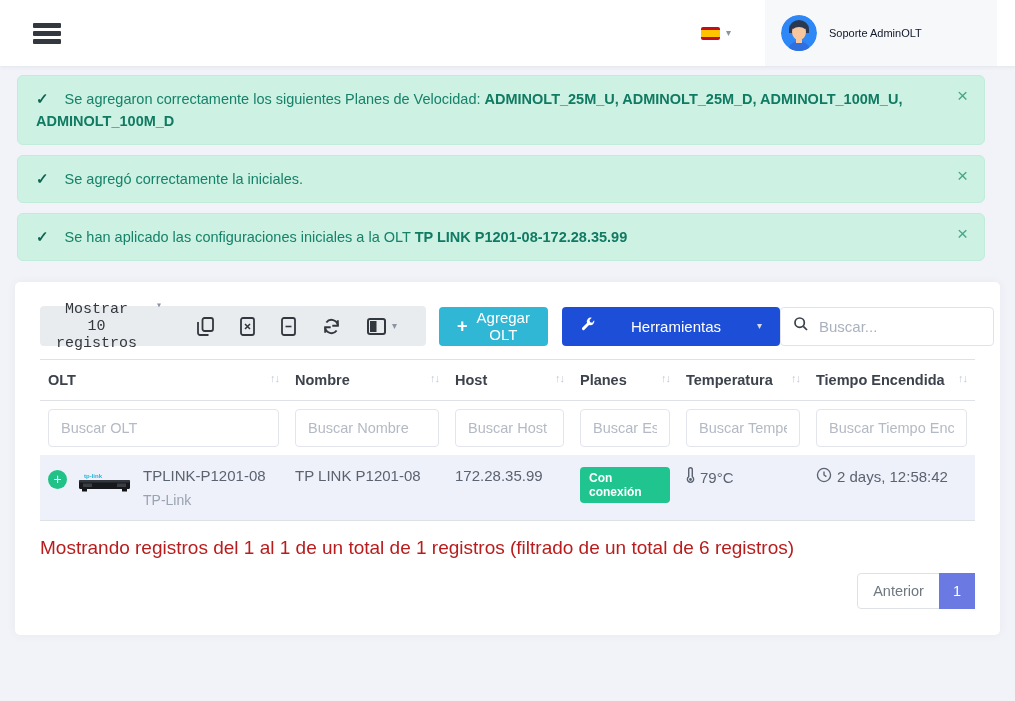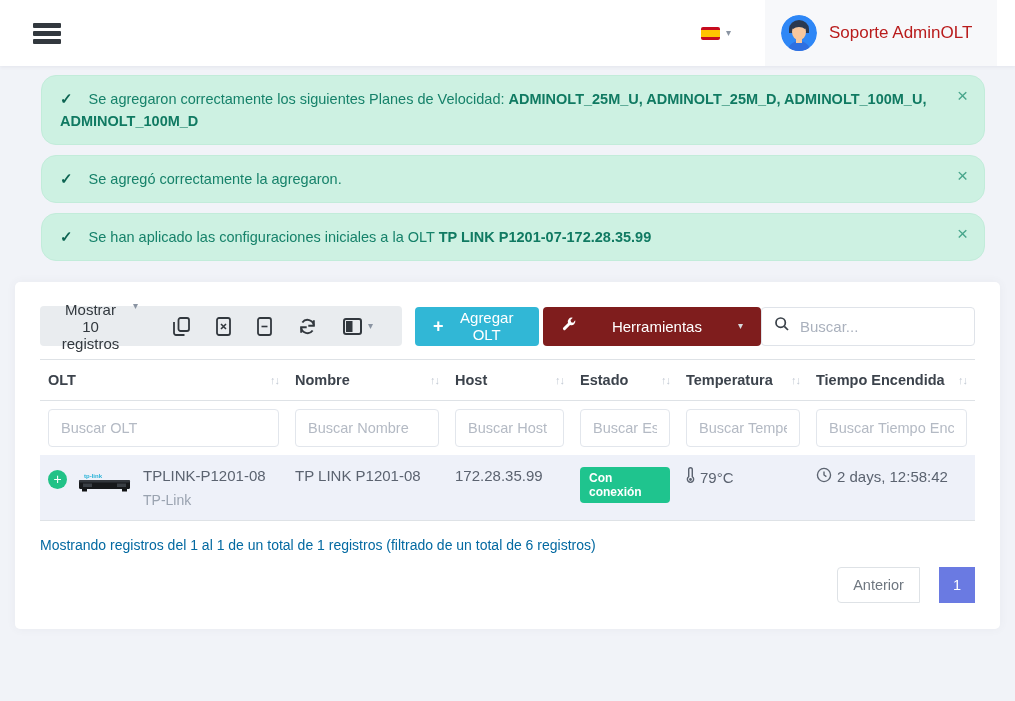--- a/index.html
+++ b/index.html
@@ -14,85 +14,85 @@
   .nav-right { display:flex; align-items:center; height:100%; }
   .lang { display:flex; align-items:center; gap:6px; margin-right:34px; cursor:pointer; }
   .flag { width:19px; height:13px; display:inline-block; border-radius:2px; overflow:hidden; }
   .flag .f1 { display:block; height:3px; background:#c60b1e; }
   .flag .f2 { display:block; height:7px; background:#ffc400; }
   .flag .f3 { display:block; height:3px; background:#c60b1e; }
   .caret { color:#8a94a2; font-size:10px; line-height:1; }
   .userbox { height:100%; width:232px; background:#f7f8fa; display:flex; align-items:center;
              gap:12px; padding-left:16px; margin-right:18px; cursor:pointer; }
   .avatar { width:36px; height:36px; border-radius:50%; overflow:hidden; flex:0 0 auto; }
-  .username { color:#b91c1c; font-size:17px; }
+  .username { color:#0f172a; font-size:11px; }
 
   
   .content { padding:9px 15px 0 15px; }
 
-  .alert { position:relative; background:#cdf1e2; border:1px solid #c2ecda; border-radius:15px;
-           margin:0 15px 10px 26px; padding:12px 44px 12px 18px; color:#16826a;
+  .alert { position:relative; background:#cdf1e2; border:1px solid #c2ecda; border-radius:6px;
+           margin:0 15px 10px 2px; padding:12px 44px 12px 18px; color:#16826a;
            font-size:14.5px; line-height:22px; }
   .alert .chk { font-weight:bold; color:#0d6452; margin-right:16px; font-size:15px; }
   .alert b { color:#107a62; }
   .alert .close { position:absolute; right:16px; top:10px; background:none; border:none;
                   color:#49a68c; font-size:19px; cursor:pointer; line-height:1; }
 
   .page-title { display:flex; align-items:center; gap:9px; margin:31px 0 0 2px;
                 color:#545d6a; font-size:19.5px; font-weight:bold; }
 
   
   .card { background:#fff; border-radius:5px; margin-top:21px; padding:24px 25px 26px 25px;
           box-shadow:0 0 10px rgba(80,90,110,.06); }
 
   .toolbar { display:flex; align-items:center; }
   .tool-strip { display:flex; align-items:center; background:#e9ecef; border-radius:4px;
                 height:40px; padding:0 16px; gap:0; }
-  .len-btn { display:flex; gap:8px; background:none; border:none;
-             font-size:15px; color:#32383e; cursor:pointer; font-family:Liberation Sans, sans-serif; margin-right:22px; }
+  .len-btn { display:flex; gap:19px; background:none; border:none;
+             font-size:15px; color:#32383e; cursor:pointer; font-family:Liberation Mono, monospace; margin-right:22px; }
   .ico-btn { background:none; border:none; cursor:pointer; padding:0 13px; display:flex;
              align-items:center; gap:6px; color:#32383e; }
   .ico-btn svg { display:block; }
   .btn { display:flex; align-items:center; gap:9px; border:none; border-radius:4px;
          height:39px; padding:0 18px; font-size:15px; color:#fff; cursor:pointer; font-family:inherit; }
   .btn-add { background:#31b7d6; margin-left:13px; }
   .btn-add .plus { font-size:18px; font-weight:bold; line-height:1; }
-  .btn-tools { background:#7f1d1d; margin-left:4px;gap:36px; }
+  .btn-tools { background:#1d4ed8; margin-left:14px;gap:36px; }
   .searchbox { margin-left:auto; width:214px; height:39px; border:1px solid #dfe3e9; border-radius:4px;
                display:flex; align-items:center; padding:0 12px; background:#fff; }
   .searchbox input { border:none; outline:none; flex:1; margin-left:10px; font-size:15px;
                      color:#5b6370; font-family:inherit; background:transparent; }
   .searchbox input::placeholder { color:#aab1bd; }
 
   
   table { width:100%; border-collapse:collapse; margin-top:13px; table-layout:fixed; }
   thead th { text-align:left; font-size:14.5px; color:#3c434c; padding:12px 8px 12px 8px;
              border-top:1px solid #dee2e6; border-bottom:1px solid #dee2e6; }
-  thead th .th-wrap { display:flex; align-items:center; justify-content:space-between; }
+  thead th .th-wrap { display:flex; justify-content:space-between; }
   .sort { color:#c3cad4; font-size:11px; letter-spacing:-1px; margin-left:4px; }
   .filter-row td { padding:8px 8px; }
   .filter-row input { width:100%; height:38px; border:1px solid #e2e6ec; border-radius:4px;
                       padding:0 12px; font-size:14.5px; color:#5b6370; font-family:inherit; outline:none; }
   .filter-row input::placeholder { color:#b4bac4; }
   .data-row td { background:#eef1f9; padding:12px 8px; border-bottom:1px solid #dee2e6;
                  vertical-align:top; font-size:15px; color:#5b6370; }
   .olt-cell { display:flex; align-items:flex-start; gap:10px; }
   .expand-btn { width:19px; height:19px; border-radius:50%; background:#21c287; color:#fff;
                 border:none; font-size:14px; line-height:17px; text-align:center; cursor:pointer;
                 flex:0 0 auto; margin-top:3px; padding:0; }
   .device { flex:0 0 auto; margin-top:2px; }
   .olt-names .olt-name { color:#5b6370; font-size:15px; }
   .olt-names .olt-brand { color:#9aa3b0; font-size:14px; margin-top:8px; }
   .badge { display:inline-block; background:#1fc48e; color:#fff; font-size:12px; font-weight:bold;
            padding:4px 9px; border-radius:4px; }
   .cell-ico { display:inline-flex; align-items:center; gap:5px; }
 
   .table-footer { display:flex; flex-direction:column; margin-top:16px; }
-  .summary { font-size:14px; color:#0369a1; }
-  .pagination { margin-top:14px; align-self:flex-end; display:flex;gap:20px; }
+  .summary { font-size:19px; color:#b91c1c; }
+  .pagination { margin-top:14px; align-self:flex-end; display:flex; }
   .page-btn { border:1px solid #dee2e6; background:#fff; color:#6f7780; font-size:14.5px;
               padding:9px 15px; cursor:pointer; font-family:inherit; }
   .page-btn.prev { border-radius:4px 0 0 4px; }
   .page-btn.next { border-radius:0 4px 4px 0; margin-left:-1px; }
   .page-btn.active { background:#6a7ae2; border-color:#6a7ae2; color:#fff; margin-left:-1px; padding:9px 13px; }
 </style>
 </head>
 <body>
 
 <header class="navbar">
@@ -127,26 +127,26 @@
 </header>
 
 <div class="content">
 
   <div class="alert">
     <span class="chk">✓</span><span>Se agregaron correctamente los siguientes Planes de Velocidad: </span><b>ADMINOLT_25M_U, ADMINOLT_25M_D, ADMINOLT_100M_U, ADMINOLT_100M_D</b>
     <button class="close">×</button>
   </div>
 
   <div class="alert">
-    <span class="chk">✓</span><span>Se agregó correctamente la agregaron.</span><b></b>
+    <span class="chk">✓</span><span>Se agregó correctamente la iniciales.</span><b></b>
     <button class="close">×</button>
   </div>
 
   <div class="alert">
-    <span class="chk">✓</span><span>Se han aplicado las configuraciones iniciales a la OLT </span><b>TP LINK P1201-07-172.28.35.99</b>
+    <span class="chk">✓</span><span>Se han aplicado las configuraciones iniciales a la OLT </span><b>TP LINK P1201-08-172.28.35.99</b>
     <button class="close">×</button>
   </div>
 
 
   <div class="card">
 
     <div class="toolbar">
       <div class="tool-strip">
         <button class="len-btn">
           <span>Mostrar 10 registros</span>
@@ -245,21 +245,21 @@
               </span>
             </th>
           <th>
               <span class="th-wrap">
                 <span>Host</span>
                 <span class="sort">↑↓</span>
               </span>
             </th>
           <th>
               <span class="th-wrap">
-                <span>Estado</span>
+                <span>Planes</span>
                 <span class="sort">↑↓</span>
               </span>
             </th>
           <th>
               <span class="th-wrap">
                 <span>Temperatura</span>
                 <span class="sort">↑↓</span>
               </span>
             </th>
           <th>

